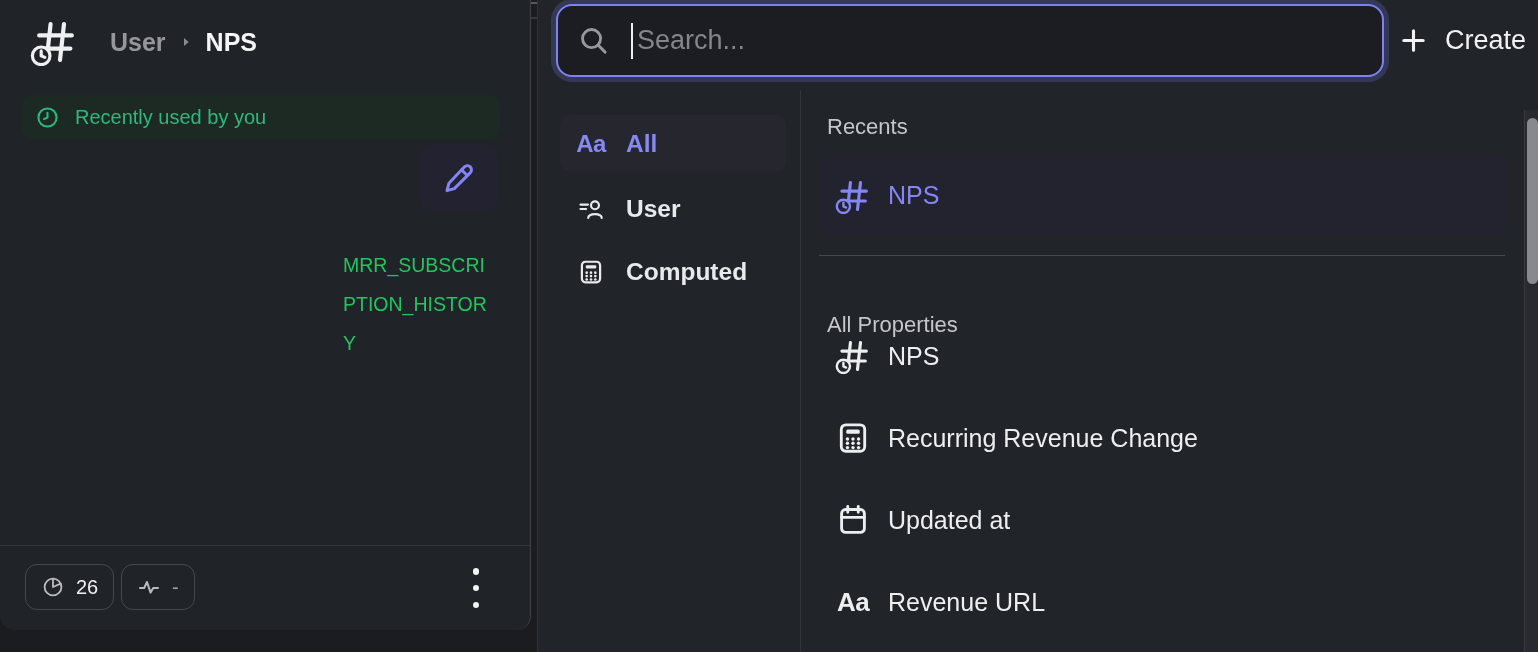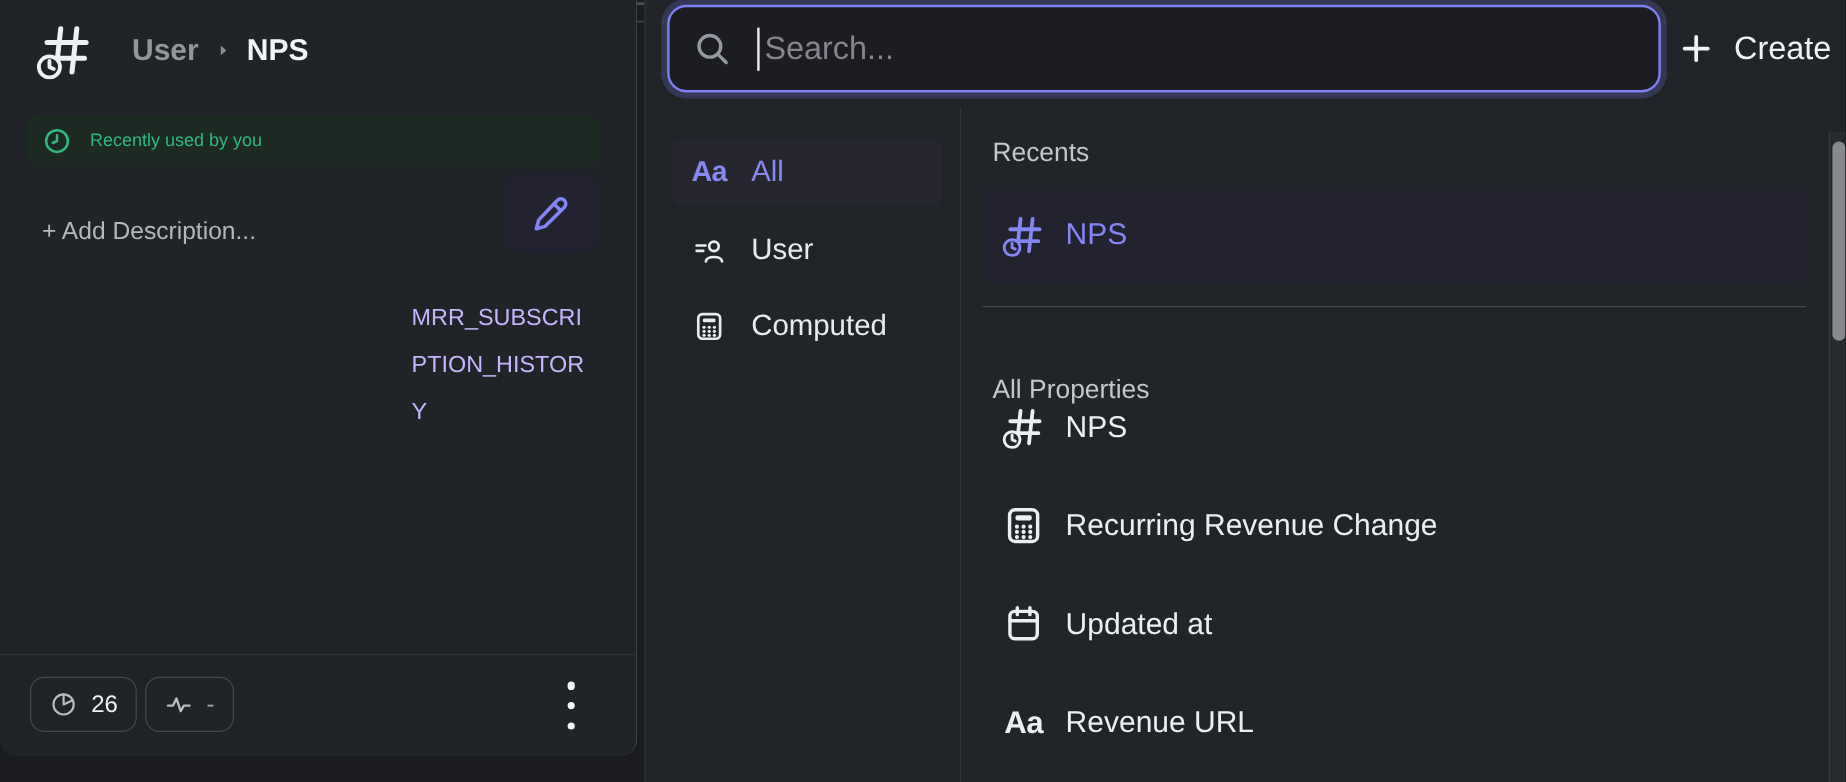--- a/index.html
+++ b/index.html
@@ -34,34 +34,34 @@
   .crumb-parent { font-size:25px; font-weight:600; color:#95969b; }
   .crumb-sep { width:16px; height:16px; color:#8b8c91; }
   .crumb-current { font-size:25px; font-weight:700; color:#f4f5f7; }
 
   .recent-badge {
     position:absolute; left:22px; top:95px; width:478px; height:44px;
     background:#1d2a23; border-radius:10px;
     display:flex; align-items:center; gap:15px; padding-left:13px;
   }
   .recent-badge .clock { width:25px; height:25px; color:#2eb87d; }
-  .recent-badge .lbl { font-size:15px; color:#2eb87d; }
+  .recent-badge .lbl { font-size:20px; color:#2eb87d; }
 
   .add-desc { position:absolute; left:35px; top:181px; font-size:20.5px; color:#b5b6ba; cursor:text; }
   .edit-btn {
     position:absolute; left:420px; top:145px; width:78px; height:66px;
     background:#232231; border:none; border-radius:12px; cursor:pointer;
     display:flex; align-items:center; justify-content:center;
   }
   .edit-btn svg { width:34px; height:34px; color:#8285f3; }
 
   .detail-label { position:absolute; left:24px; top:251px; font-size:19.5px; color:#a8a9ad; }
   .detail-value {
     position:absolute; left:343px; top:246px; width:152px;
-    font-size:19.5px; line-height:39px; color:#c4b5fd; word-break:break-all;
+    font-size:19.5px; line-height:39px; color:#22c55e; word-break:break-all;
   }
 
   .card-footer-divider { position:absolute; left:0; top:545px; width:100%; height:1px; background:#34353a; }
   .stat-pill {
     position:absolute; top:564px; height:46px; border:1.5px solid #47484d; border-radius:12px;
     background:transparent; display:flex; align-items:center; gap:11px; padding:0 15px; cursor:pointer;
   }
   .stat-pill svg { width:24px; height:24px; color:#b9bbbe; }
   .pill-count { left:25px; }
   .pill-count .v { font-size:20px; color:#eef0f2; }
@@ -95,21 +95,21 @@
   }
   .create-btn svg { width:31px; height:31px; color:#f1f2f4; flex:none; }
   .create-btn .lbl { font-size:27px; font-weight:500; color:#f1f2f4; white-space:nowrap; }
 
   .filter-tab {
     position:absolute; left:22px; width:226px; height:57px; border-radius:10px;
     display:flex; align-items:center; gap:21px; padding-left:17px; cursor:pointer;
   }
   .filter-tab .ticon { width:28px; height:28px; color:#e9eaec; flex:none; display:flex; align-items:center; justify-content:center; }
   .filter-tab .aa { font-size:24px; font-weight:700; letter-spacing:-0.5px; }
-  .filter-tab .lbl { font-size:24.5px; font-weight:400; color:#e9eaec; }
+  .filter-tab .lbl { font-size:24.5px; font-weight:700; color:#e9eaec; }
   .tab-all { top:115px; background:#26262f; }
   .tab-all .aa, .tab-all .lbl { color:#8789f2; }
   .tab-user { top:184px; height:50px; }
   .tab-computed { top:247px; height:50px; }
 
   .v-divider { position:absolute; left:262px; top:90px; width:1px; height:562px; background:#34353a; }
 
   .section-heading { position:absolute; left:289px; font-size:22px; font-weight:500; color:#c5c6c9; }
   .h-recents { top:114px; }
   .h-allprops { top:275px;margin-top:37px; }
@@ -299,21 +299,20 @@
     </div>
 
     <div class="recent-badge">
       <svg class="clock" viewBox="0 0 24 24" fill="none" stroke="currentColor" stroke-width="2" stroke-linecap="round">
         <circle cx="12" cy="12" r="8.7"></circle>
           <path d="M12 12 V7.4 M12 12 L8.6 13.6"></path>
       </svg>
       <span class="lbl">Recently used by you</span>
     </div>
 
-    <div class="add-desc">+ Add Description...</div>
     <button class="edit-btn">
       <svg viewBox="0 0 24 24" fill="none" stroke="currentColor" stroke-width="2.1" stroke-linecap="round" stroke-linejoin="round">
         <path d="M15.9 4.1 a2.9 2.9 0 0 1 4.1 4.1 L8.7 19.5 L3.5 20.9 L4.9 15.7 Z"></path>
         <path d="M13.9 6.3 L17.8 10.2"></path>
       </svg>
     </button>
 
     <div class="detail-value">MRR_SUBSCRIPTION_HISTORY</div>
 
     <div class="card-footer-divider"></div>

